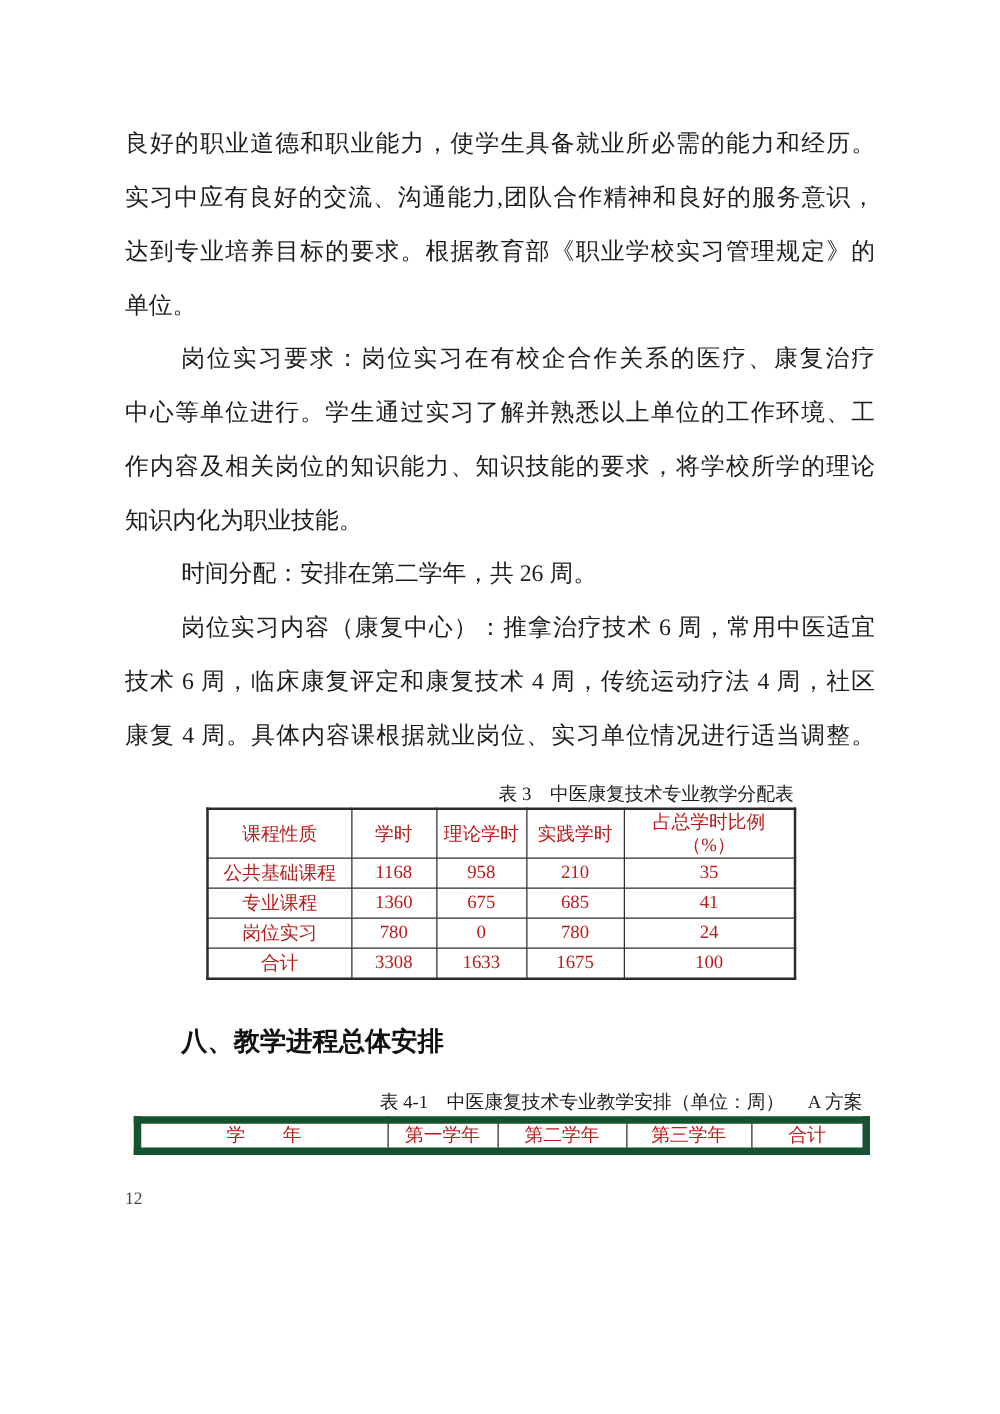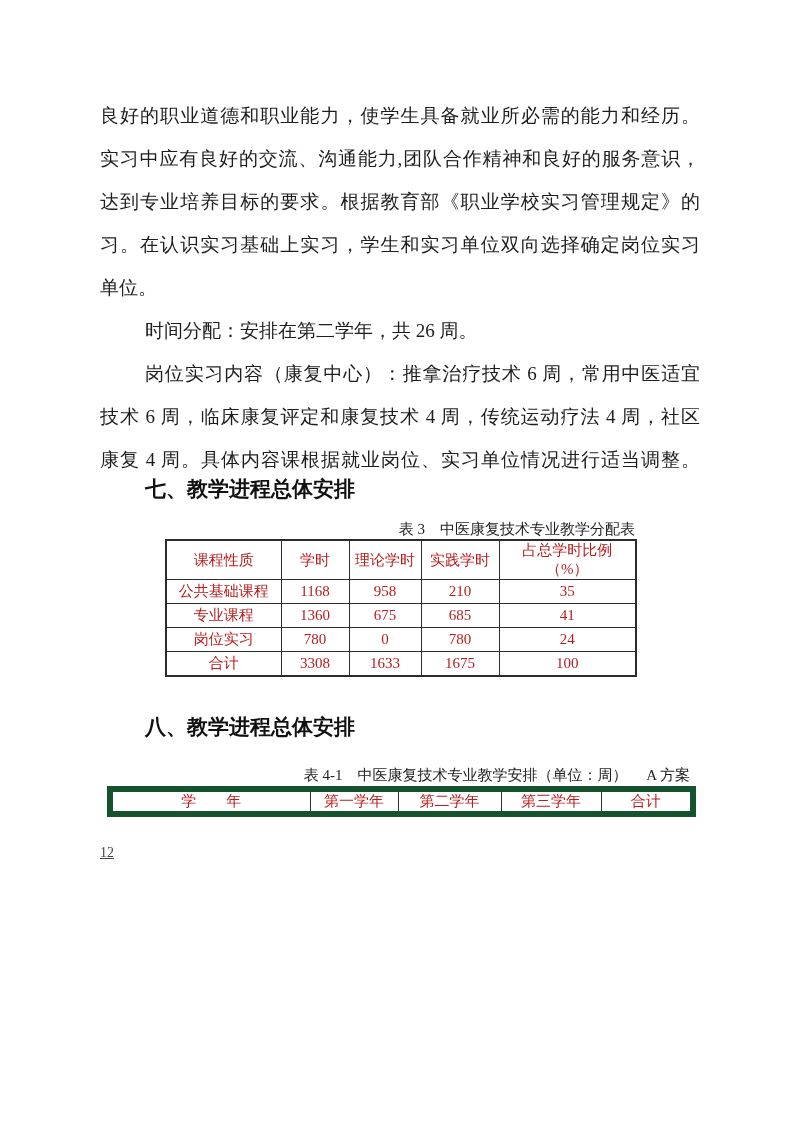--- a/index.html
+++ b/index.html
@@ -70,36 +70,40 @@
 </head>
 <body>
 
 <div class="page">
   <div class="content">
 
     <div class="para">
       <div class="line jl">良好的职业道德和职业能力，使学生具备就业所必需的能力和经历。</div>
       <div class="line jl">实习中应有良好的交流、沟通能力,团队合作精神和良好的服务意识，</div>
       <div class="line jl">达到专业培养目标的要求。根据教育部《职业学校实习管理规定》的</div>
-      <div class="line jl">习。在认识实习基础上实习，学生和实习单位双向选择确定岗位实习</div>
       <div class="line">单位。</div>
     </div>
 
+    <div class="para">
+      <div class="line jl indent">岗位实习要求：岗位实习在有校企合作关系的医疗、康复治疗</div>
+      <div class="line jl">中心等单位进行。学生通过实习了解并熟悉以上单位的工作环境、工</div>
+      <div class="line jl">作内容及相关岗位的知识能力、知识技能的要求，将学校所学的理论</div>
+      <div class="line">知识内化为职业技能。</div>
+    </div>
 
     <div class="para">
       <div class="line indent">时间分配：安排在第二学年，共 26 周。</div>
     </div>
 
     <div class="para">
       <div class="line jl indent">岗位实习内容（康复中心）：推拿治疗技术 6 周，常用中医适宜</div>
       <div class="line jl">技术 6 周，临床康复评定和康复技术 4 周，传统运动疗法 4 周，社区</div>
       <div class="line jl">康复 4 周。具体内容课根据就业岗位、实习单位情况进行适当调整。</div>
     </div>
 
-    <div class="heading h7">七、教学进程总体安排</div>
 
     <div class="caption c3">表 3　中医康复技术专业教学分配表</div>
 
     <table class="t3">
       <colgroup>
         <col style="width:115px">
           <col style="width:68px">
           <col style="width:72px">
           <col style="width:78px">
           <col style="width:137px">

